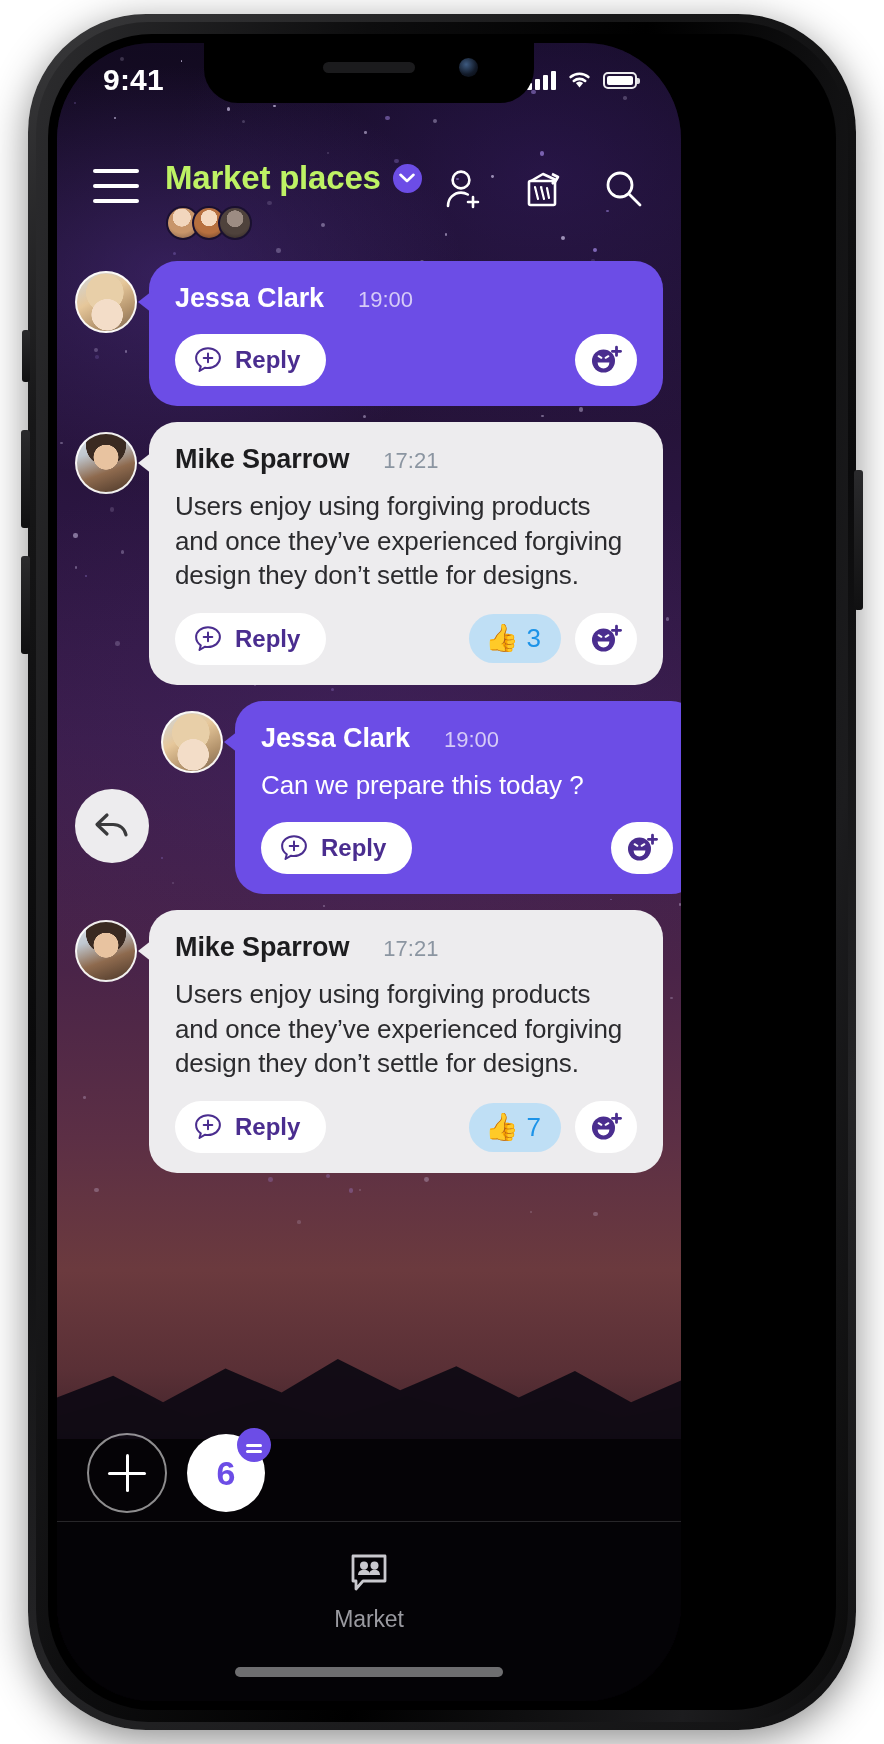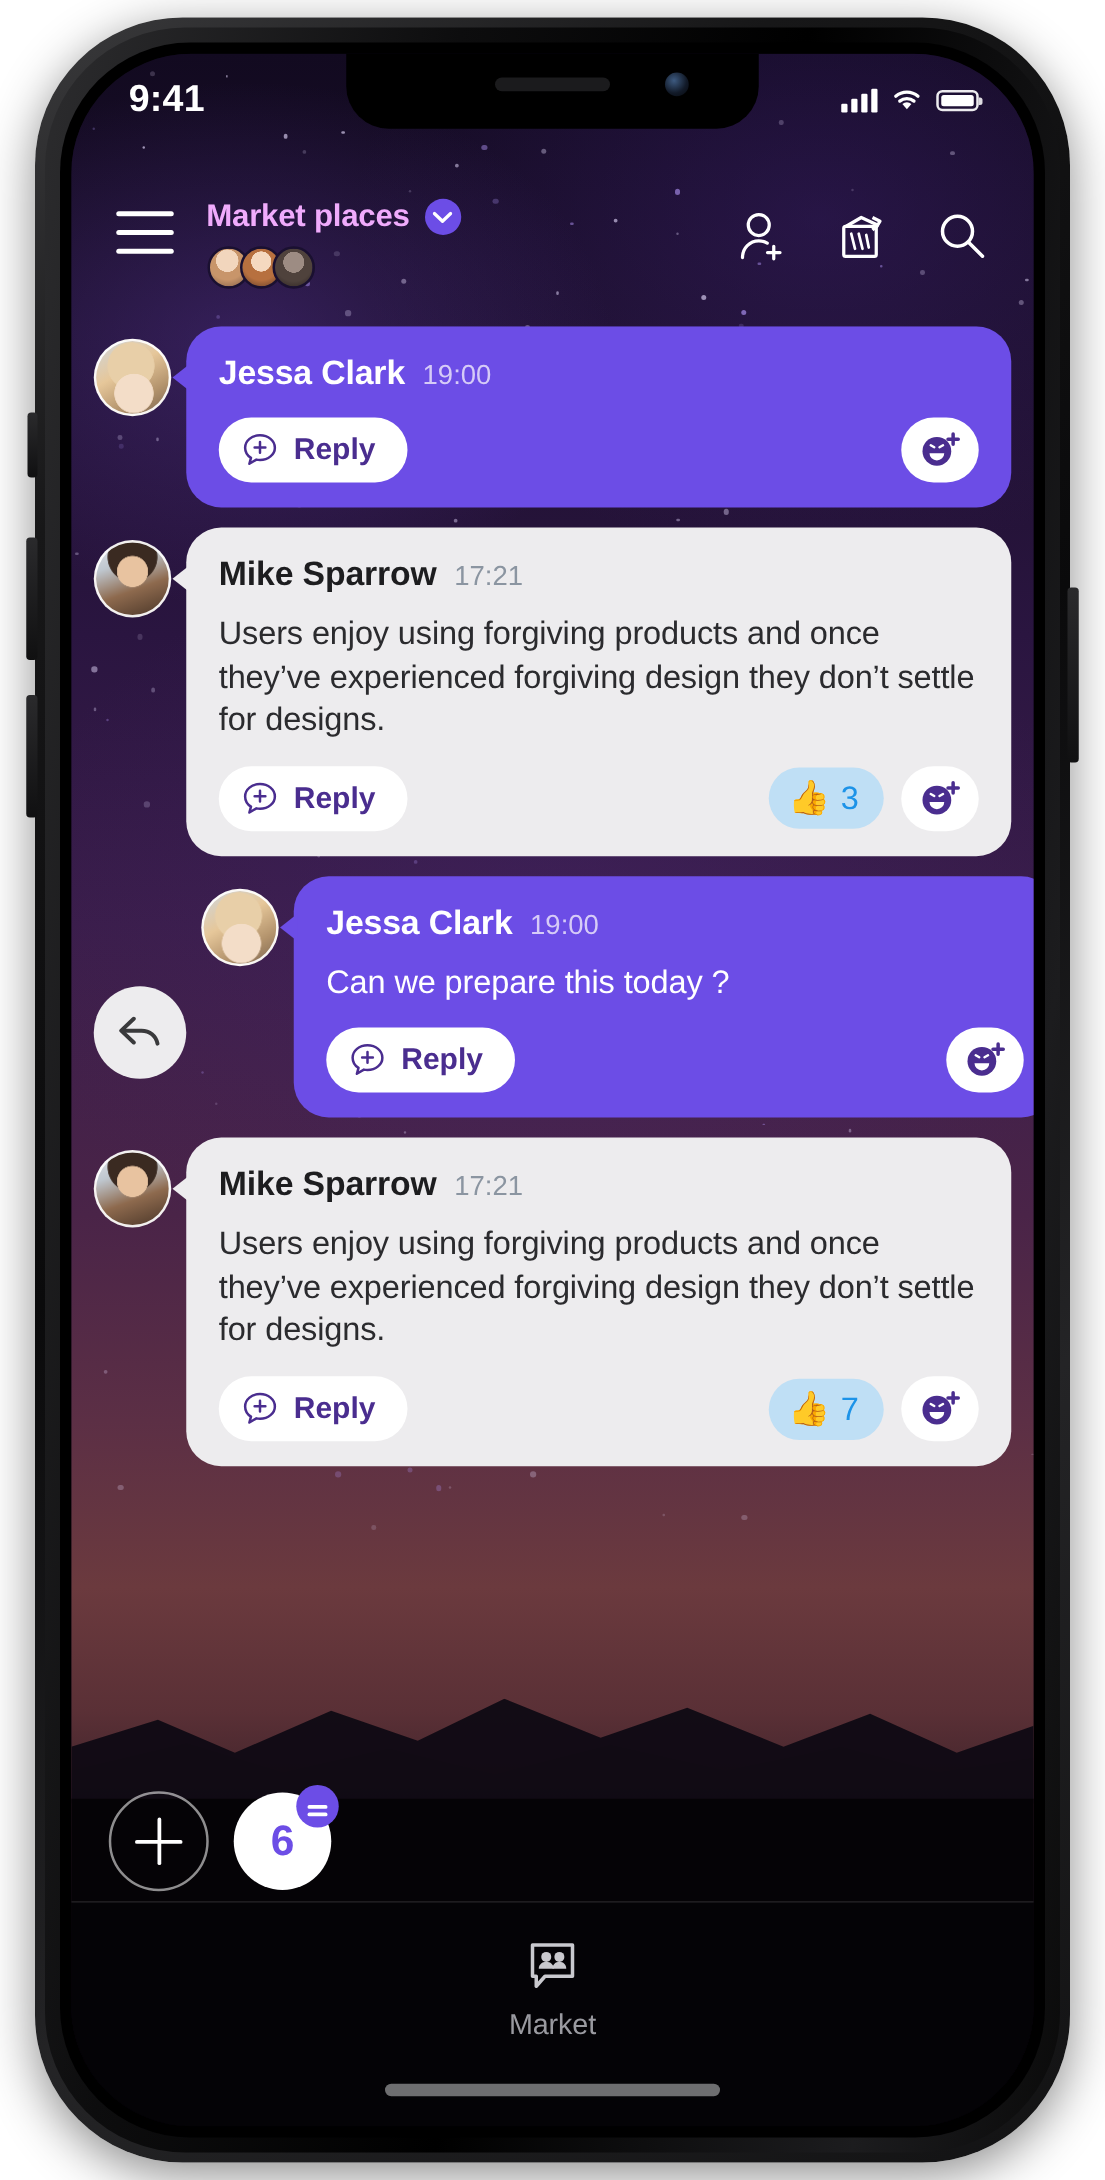--- a/index.html
+++ b/index.html
@@ -58,21 +58,21 @@
   .btn-mute  { left: 22px; top: 330px;  width: 8px;  height: 52px; }
   .btn-volup { left: 21px; top: 430px;  width: 9px;  height: 98px; }
   .btn-voldn { left: 21px; top: 556px;  width: 9px;  height: 98px; }
   .btn-power { right: 21px; top: 470px; width: 9px;  height: 140px; }
 
   
   .screen {
     position: absolute;
     left: 57px;
     top: 43px;
-    width: 770px;
+    width: 624px;
     height: 1658px;
     border-radius: 96px;
     overflow: hidden;
     background: #0a0512;
   }
 
   
   .wallpaper {
     position: absolute;
     inset: 0;
@@ -221,22 +221,22 @@
     cursor: pointer;
   }
   .hamburger i { display: block; height: 4px; background: #fff; border-radius: 2px; }
   .hamburger i:nth-child(1){ width: 46px; }
   .hamburger i:nth-child(2){ width: 46px; }
   .hamburger i:nth-child(3){ width: 46px; }
 
   .title-block { margin-left: 24px; margin-top: 2px; }
   .title-row { display: flex; align-items: center; gap: 12px; }
   .room-title {
-    color: #f0abfc;
-    font-size: 25px;
+    color: #bef264;
+    font-size: 33px;
     font-weight: 700;
     letter-spacing: -0.2px;
   }
   .chev-btn {
     width: 29px; height: 29px;
     border-radius: 50%;
     background: #6C4DE6;
     display: flex; align-items: center; justify-content: center;
     cursor: pointer;
   }
@@ -315,21 +315,21 @@
     width: 0; height: 0;
     border-top: 11px solid transparent;
     border-bottom: 11px solid transparent;
     border-right: 14px solid currentColor;
   }
   .bubble.them { background: #6C4DE6; color: #6C4DE6; }
   .bubble.me   { background: #EDECEE; color: #EDECEE; }
 
   .b-head { display: flex; align-items: baseline; gap: 14px; margin-bottom: 14px; }
   .b-name { font-size: 27px; font-weight: 700; letter-spacing: -0.1px; }
-  .b-time { font-size: 22px; font-weight: 400; }
+  .b-time { font-size: 22px; font-weight: 400; margin-left: 20px; }
   .bubble.them .b-name { color: #ffffff; }
   .bubble.them .b-time { color: #D6CBF7; }
   .bubble.me   .b-name { color: #1d1d1f; }
   .bubble.me   .b-time { color: #8b95a1; }
 
   .b-text { font-size: 26px; line-height: 1.33; letter-spacing: -0.1px; }
   .bubble.them .b-text { color: #ffffff; }
   .bubble.me   .b-text { color: #2b2b2e; }
 
   .b-actions {

